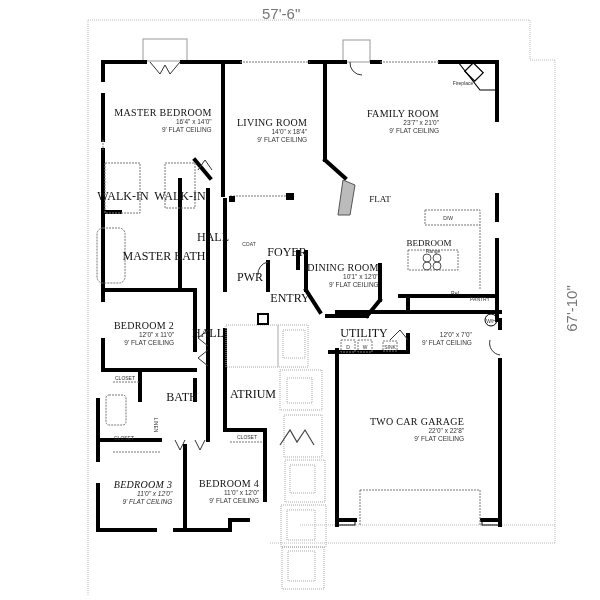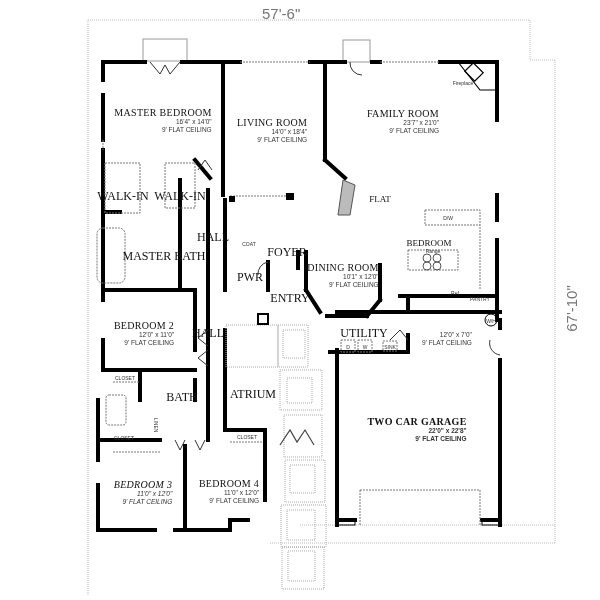--- a/index.html
+++ b/index.html
@@ -224,21 +224,21 @@
 </div>
 <div class="lbl" style="left:229px; top:479px;">
   <span class="name">BEDROOM 4</span>
   <span class="dim">11'0" x 12'0"</span>
   <span class="ceil">9' FLAT CEILING</span>
 </div>
 <div class="lbl" style="left:447px; top:331px;">
   <span class="dim">12'0" x 7'0"</span>
   <span class="ceil">9' FLAT CEILING</span>
 </div>
-<div class="lbl" style="left:417px; top:417px;font-weight:bold;">
+<div class="lbl" style="left:417px; top:417px;">
   <span class="name">TWO CAR GARAGE</span>
   <span class="dim">22'0" x 22'8"</span>
   <span class="ceil">9' FLAT CEILING</span>
 </div>
 
 <div class="small" style="left:380px; top:194px; font-size:9px;">FLAT</div>
 <div class="small" style="left:429px; top:238px; font-size:9px;">BEDROOM</div>
 <div class="tiny" style="left:433px; top:248px;">Range</div>
 <div class="tiny" style="left:463px; top:80px;">Fireplace</div>
 <div class="small" style="left:123px; top:189px;">WALK-IN</div>

